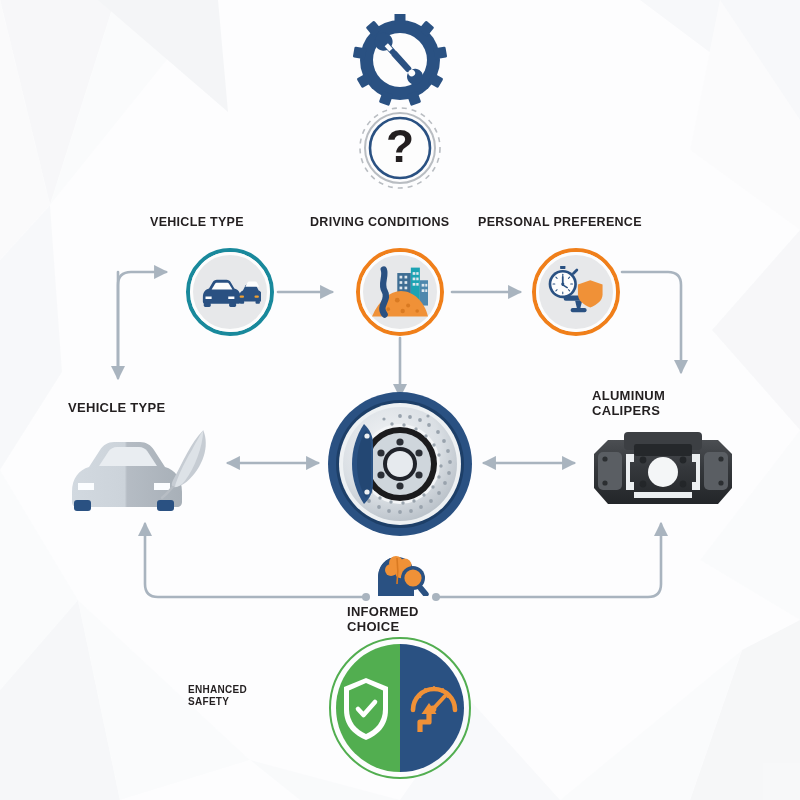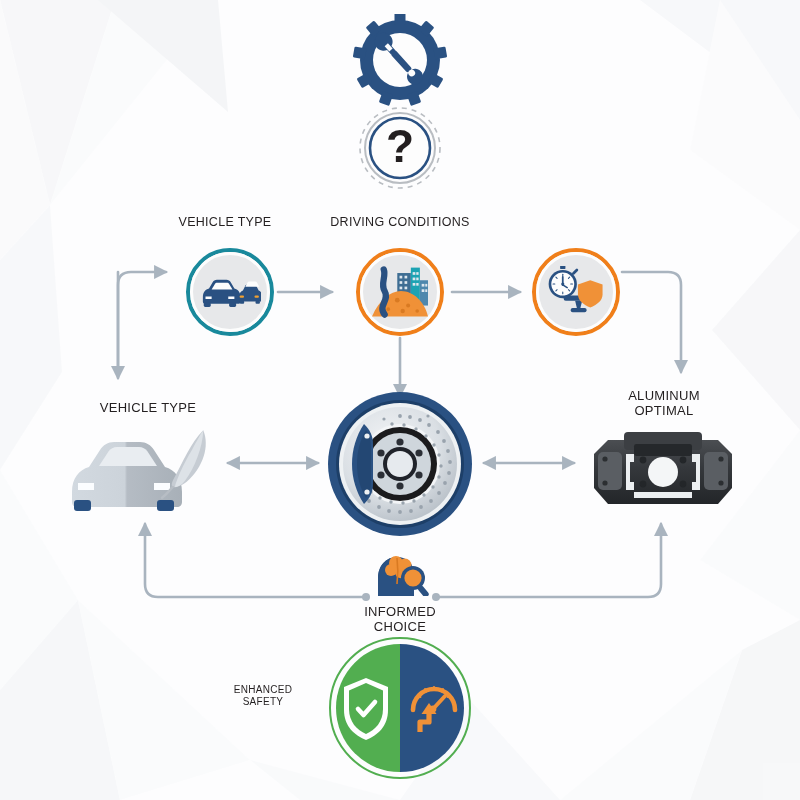--- a/index.html
+++ b/index.html
@@ -29,22 +29,22 @@
     inset: 0;
     width: 800px;
     height: 800px;
     pointer-events: none;
   }
   .node {
     position: absolute;
   }
   .lbl {
     position: absolute;
-    text-align: center;
-    font-weight: normal;
+    text-align: left;
+    font-weight: bold;
     color: #231f20;
     letter-spacing: 0.3px;
     line-height: 1.18;
     white-space: pre-line;
   }
   .lbl-top { font-size: 12.5px; }
   .lbl-mid { font-size: 13px; }
   .lbl-bot { font-size: 10px; }
   .lbl-choice { font-size: 13px; }
 
@@ -164,20 +164,21 @@
         <circle r="40" fill="none" stroke="#b9bdc2" stroke-width="1.6" stroke-dasharray="5 5"></circle>
         <circle r="35" fill="none" stroke="#b9bdc2" stroke-width="2"></circle>
         <circle r="30" fill="#fdfdfd" stroke="#2a5182" stroke-width="2.6"></circle>
         <text x="0" y="14" text-anchor="middle" font-family="Liberation Sans, sans-serif" font-size="46" font-weight="bold" fill="#231f20">?</text>
       </g>
     </svg>
   </div>
 
   <div class="lbl lbl-top" style="left:150px; top:215px; width:150px;">VEHICLE TYPE</div>
   <div class="lbl lbl-top" style="left:310px; top:215px; width:180px;">DRIVING CONDITIONS</div>
+  <div class="lbl lbl-top" style="left:478px; top:215px; width:196px;">PERSONAL PREFERENCE</div>
 
   <div class="badge teal" style="left:186px; top:248px; width:88px; height:88px;">
     <div class="badge-inner">
       <svg viewBox="0 0 70 48" width="62" height="42">
         <g fill="#2a5182">
           <path d="M4,30 c0,-6 3,-9 7,-10 l4,-7 c1,-2 3,-3 5,-3 l11,0 c2,0 4,1 5,3 l4,7 c4,1 7,4 7,10 l0,5 c0,1.4 -1,2.4 -2.4,2.4 l-38.2,0 C5,37.4 4,36.4 4,35 z"></path>
           <rect x="5" y="36" width="8" height="5" rx="1.6"></rect>
           <rect x="34" y="36" width="8" height="5" rx="1.6"></rect>
         </g>
         <path d="M14,21 l3.6,-6 c0.6,-1 1.6,-1.6 2.8,-1.6 l11,0 c1.2,0 2.2,0.6 2.8,1.6 l3.6,6 z" fill="#fdfdfd"></path>
@@ -370,21 +371,21 @@
       <path d="M44,36 C36,48 32,62 32,76 C32,90 36,104 44,116
                C50,110 53,104 53,96 l0,-40 c0,-8 -3,-14 -9,-20 z" fill="#2a5182"></path>
       <path d="M46,42 C40,52 37,63 37,76 C37,89 40,100 46,110
                C50,104 51,99 51,93 l0,-34 c0,-6 -1,-11 -5,-17 z" fill="#1d3f68" opacity="0.55"></path>
       <circle cx="47" cy="48" r="2.6" fill="#eef1f3"></circle>
       <circle cx="47" cy="104" r="2.6" fill="#eef1f3"></circle>
     </svg>
   </div>
 
   <div class="lbl lbl-mid" style="left:592px; top:388px; width:144px;">ALUMINUM
-OPTIMAL</div>
+CALIPERS</div>
 
   <div class="node" style="left:580px; top:428px; width:166px; height:88px;">
     <svg viewBox="0 0 166 88" width="166" height="88">
       <defs>
         <linearGradient id="calg" x1="0" y1="0" x2="0" y2="1">
           <stop offset="0%" stop-color="#4b4e52"></stop>
           <stop offset="45%" stop-color="#34373b"></stop>
           <stop offset="100%" stop-color="#232629"></stop>
         </linearGradient>
       </defs>
@@ -429,21 +430,21 @@
         <circle cx="39" cy="20" r="5"></circle>
       </g>
       <path d="M27,6 C28,14 28,24 27,32" stroke="#d97a22" stroke-width="1.6" fill="none"></path>
 
       <circle cx="43" cy="26" r="12" fill="#2a5182"></circle>
       <circle cx="43" cy="26" r="8.6" fill="#f09137"></circle>
       <rect x="50" y="33" width="6" height="13" rx="2.6" fill="#2a5182" transform="rotate(-40 53 39)"></rect>
     </svg>
   </div>
 
-  <div class="lbl lbl-choice" style="left:330px; top:604px; width:140px;">INFORMED
+  <div class="lbl lbl-choice" style="left:347px; top:604px; width:140px;">INFORMED
 CHOICE</div>
 
   <div class="node" style="left:318px; top:636px; width:164px; height:148px;">
     <svg viewBox="0 0 164 148" width="164" height="148">
 
       <circle cx="82" cy="72" r="70" fill="none" stroke="#52ae50" stroke-width="2"></circle>
       <circle cx="82" cy="72" r="64" fill="#ffffff"></circle>
 
       <path d="M82,8 A64,64 0 0,0 82,136 z" fill="#52ae50"></path>
 

